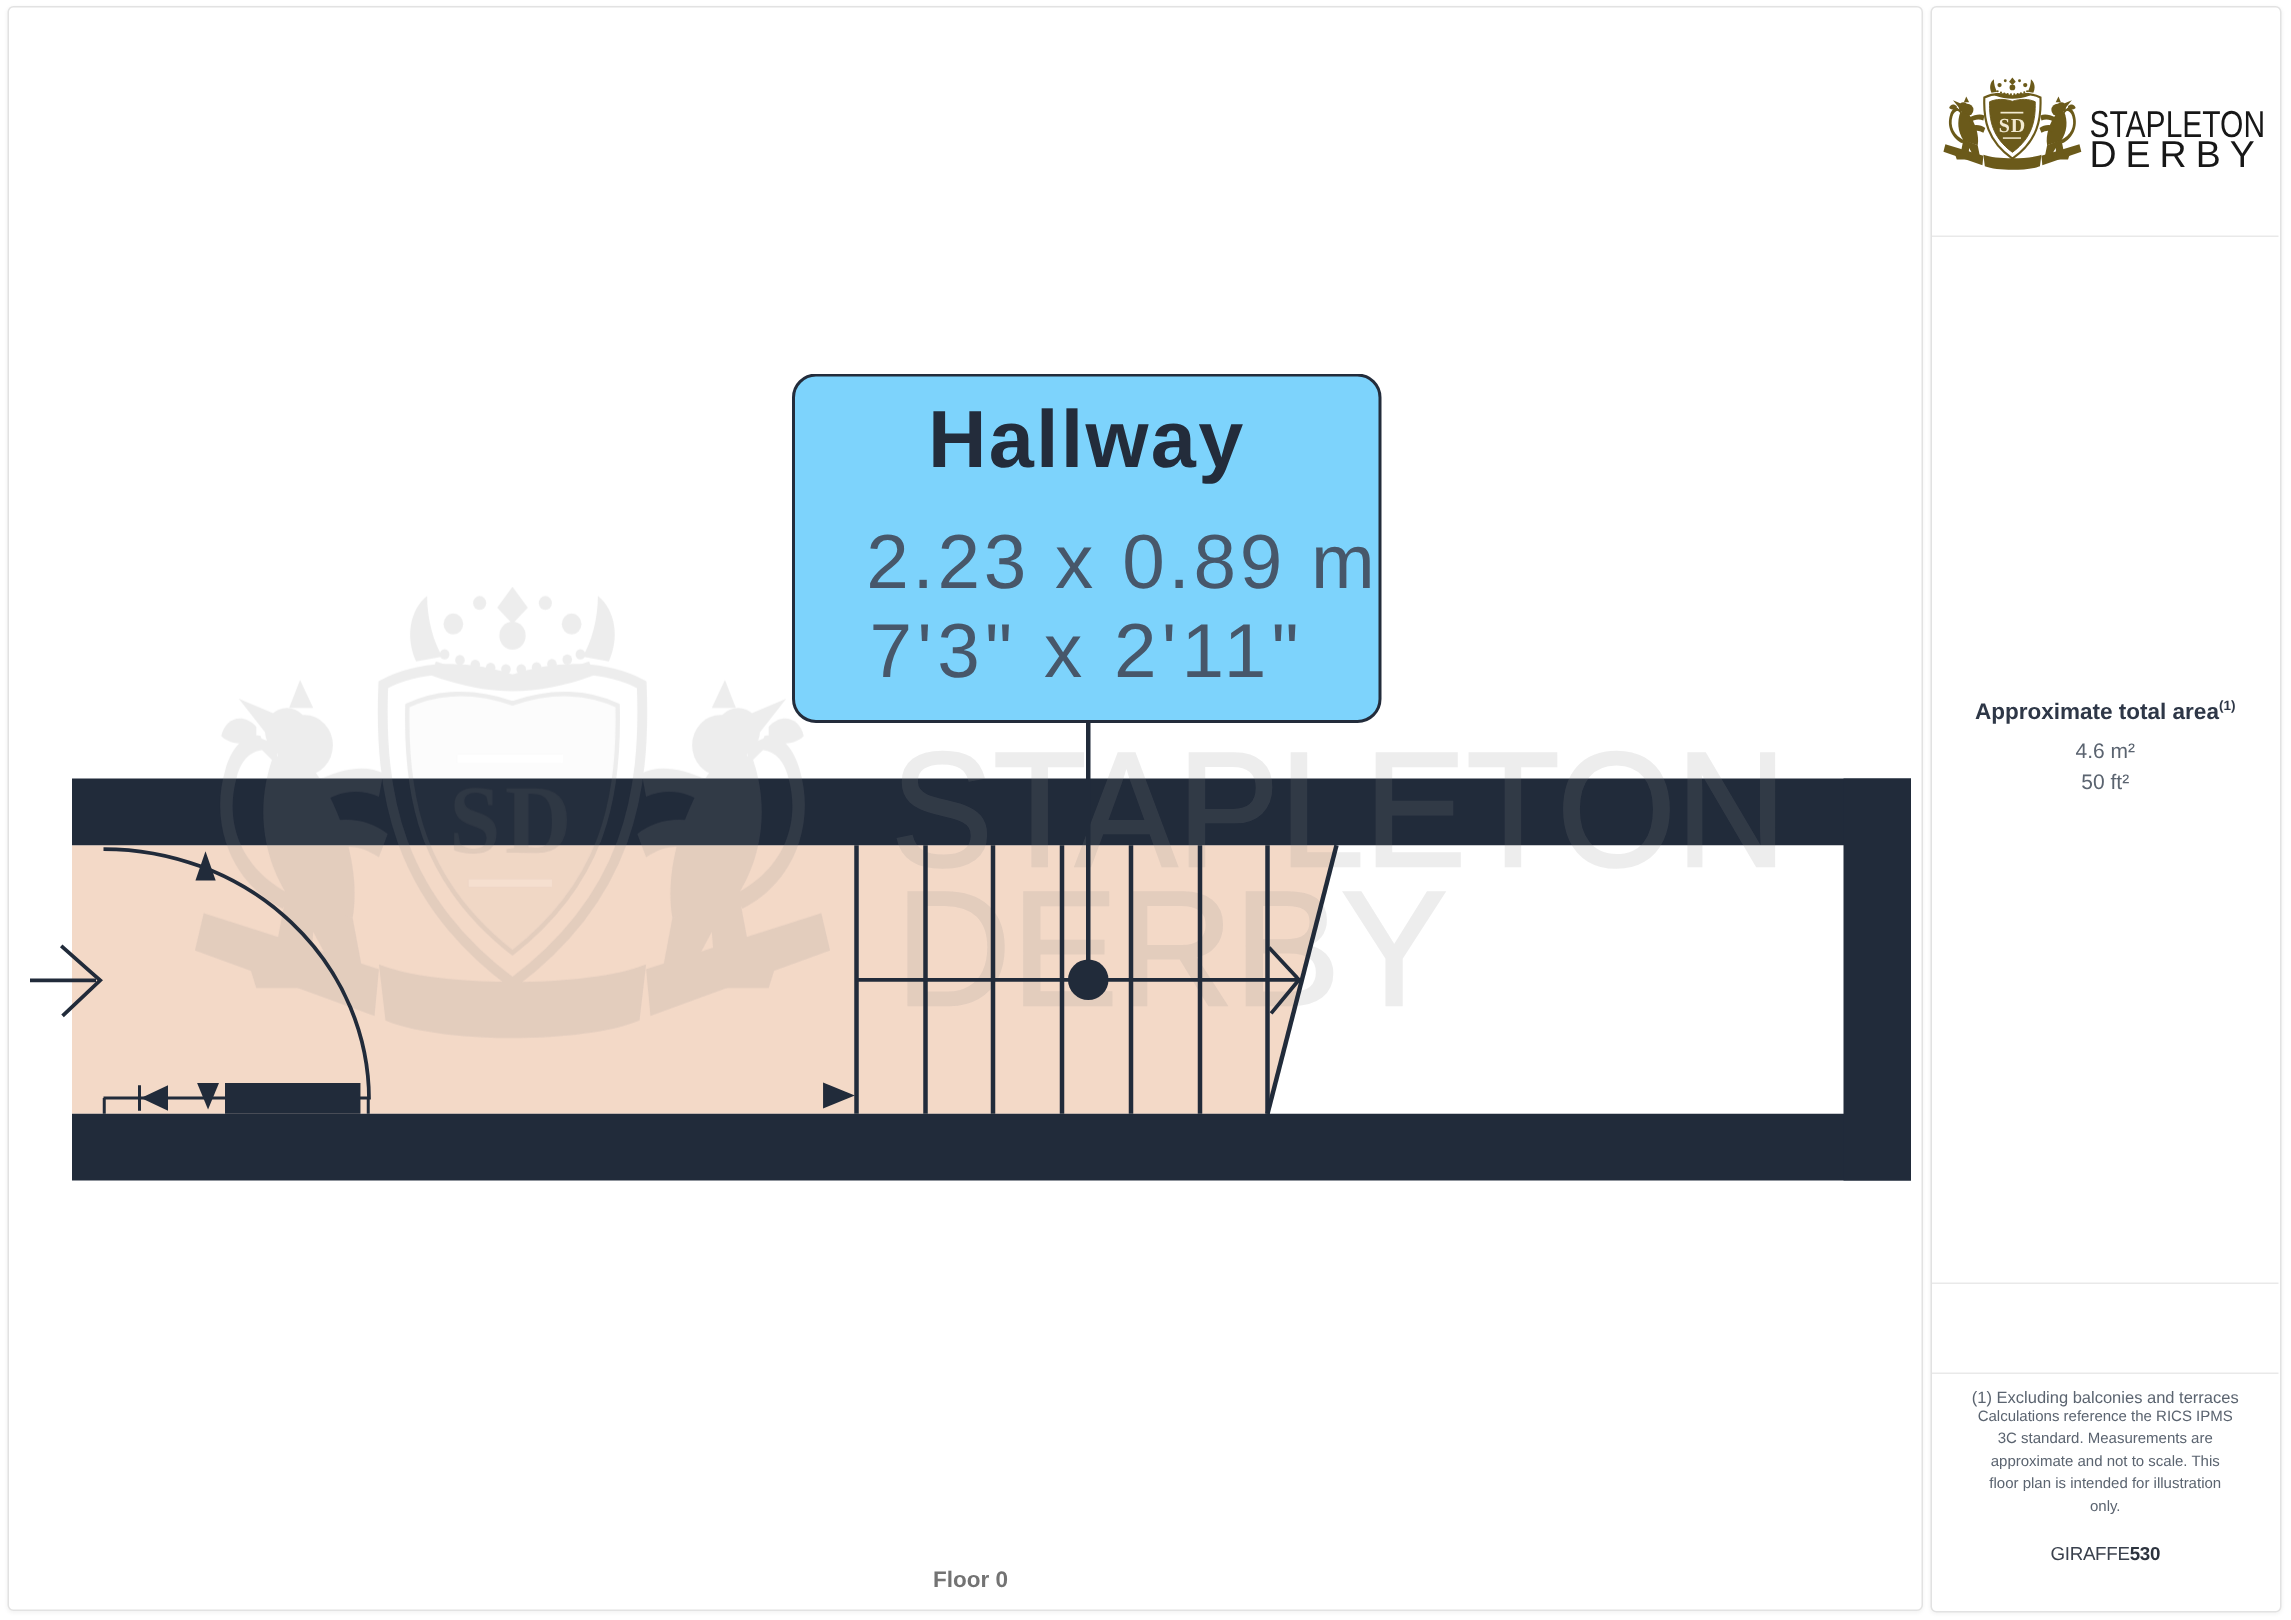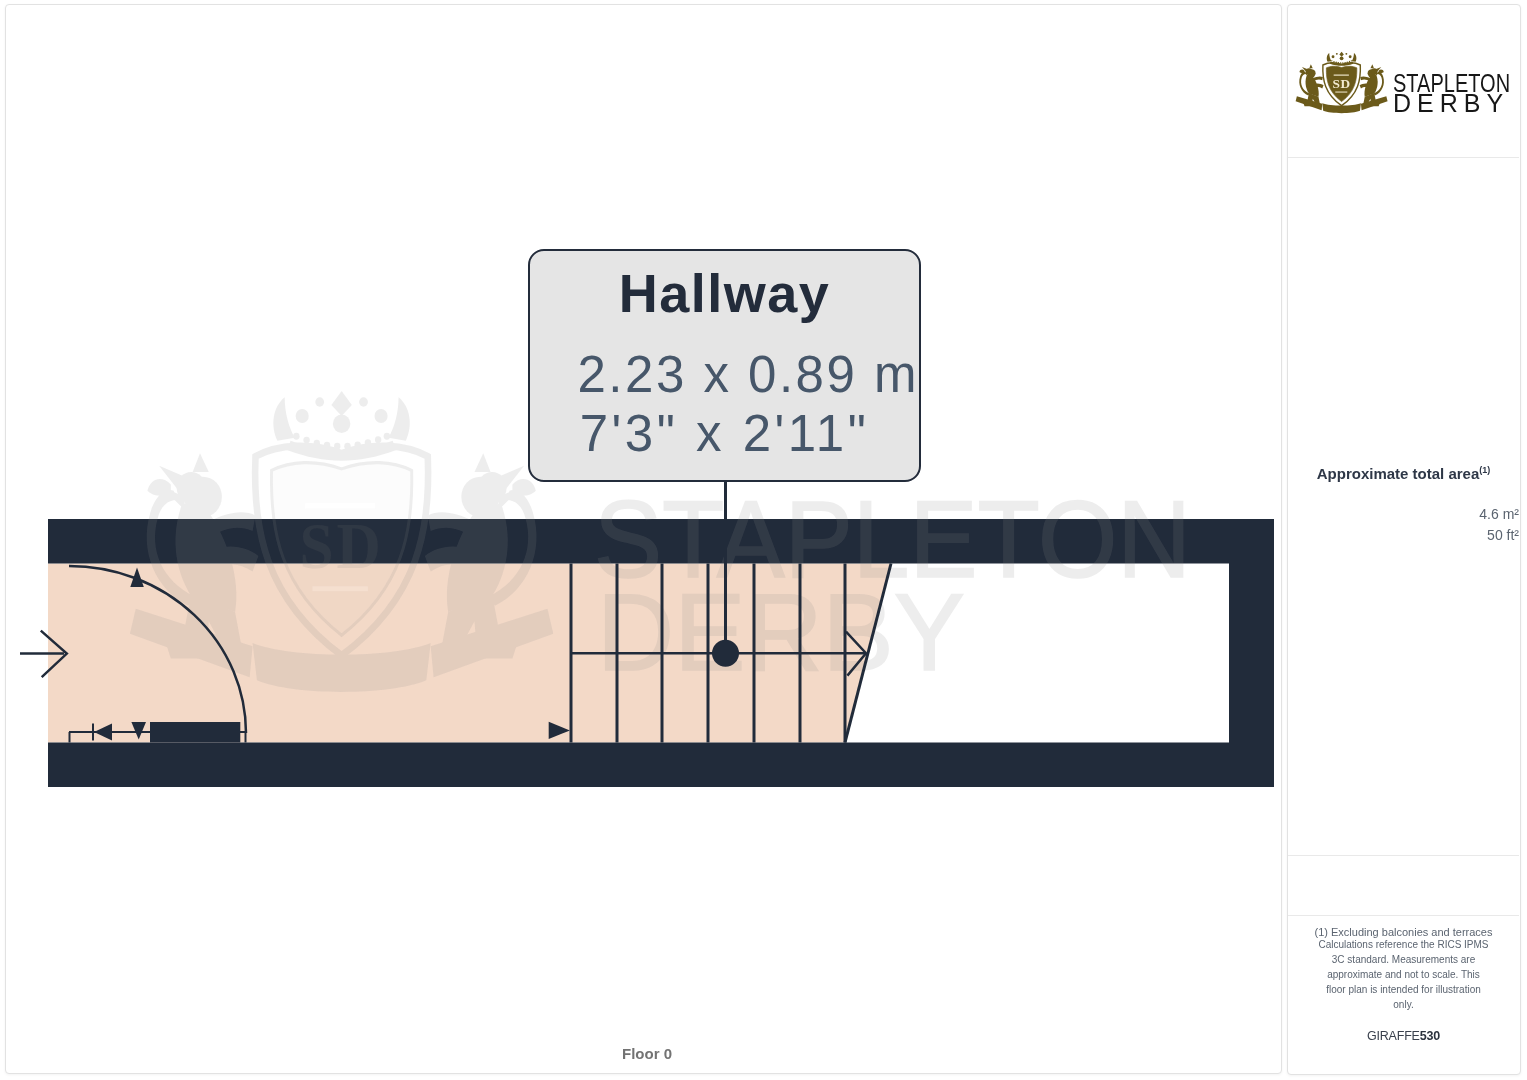--- a/index.html
+++ b/index.html
@@ -1,30 +1,30 @@
 <!DOCTYPE html>
 <html><head>
 <meta charset="utf-8">
 <style>
   * { margin:0; padding:0; box-sizing:border-box; }
   html,body { width:1527px; height:1080px; background:#ffffff; font-family:"Liberation Sans", sans-serif; overflow:hidden; }
   .panel { position:absolute; background:#fff; border:1px solid #e2e2e2; border-radius:4px; box-shadow:0 1px 3px rgba(0,0,0,0.05); }
   #main { left:5px; top:4px; width:1277px; height:1070px; }
   #side { left:1287px; top:4px; width:234px; height:1071px; }
   #plansvg { position:absolute; left:0; top:0; }
-  #label { position:absolute; left:528px; top:249px; width:393px; height:233px; background:#e5e5e5; border:2px solid #232c3b; border-radius:16px; z-index:5; }
+  #label { position:absolute; left:528px; top:249px; width:393px; height:233px; background:#7dd3fc; border:2px solid #232c3b; border-radius:16px; z-index:5; }
   #label .nm { position:absolute; top:15px; width:100%; text-align:center; font-size:54px; font-weight:bold; color:#232c3b; line-height:1; letter-spacing:1.5px; }
   #label .d1 { position:absolute; top:97.5px; width:100%; text-align:right; font-size:51px; color:#47576a; line-height:1; letter-spacing:2.5px; }
   #label .d2 { position:absolute; top:156.5px; width:100%; text-align:center; font-size:51px; color:#47576a; line-height:1; letter-spacing:3.5px; }
   #floor0 { position:absolute; left:527px; top:1045px; width:240px; text-align:center; font-size:15px; font-weight:bold; color:#737373; }
   
   .sbline { position:absolute; left:1288px; width:231px; height:1px; background:#e9e9e9; }
   #sbtext1 { position:absolute; left:1288px; top:465px; width:231px; text-align:center; color:#2e3747; font-size:15px; font-weight:bold; }
   #sbtext1 sup { font-size:9px; }
-  #sbarea { position:absolute; left:1288px; top:504px; width:231px; text-align:right; color:#5b6470; font-size:14px; line-height:21px; }
+  #sbarea { position:absolute; left:1288px; top:490px; width:231px; text-align:center; color:#5b6470; font-size:14px; line-height:21px; }
   #sbfoot { position:absolute; left:1288px; top:878px; width:231px; text-align:center; color:#5b6470; font-size:11px;margin-top:48px; }
   #sbdisc { position:absolute; left:1288.5px; top:936.5px; width:230px; text-align:center; color:#5b6470; font-size:10px; line-height:15.2px; }
   #sbgir  { position:absolute; left:1288px; top:1028.7px; width:231px; text-align:center; color:#3a414d; font-size:12.5px; letter-spacing:-0.2px; }
   #sbgir b { color:#2c333e; }
   .lg1 { position:absolute; left:1393px; top:71px; font-size:25px; line-height:25px; color:#171717; transform:scaleX(0.80); transform-origin:left top; white-space:nowrap; }
   .lg2 { position:absolute; left:1393px; top:91.4px; font-size:25px; line-height:25px; color:#171717; letter-spacing:6px; white-space:nowrap; }
 </style>
 </head>
 <body>
 <div id="main" class="panel"></div>

